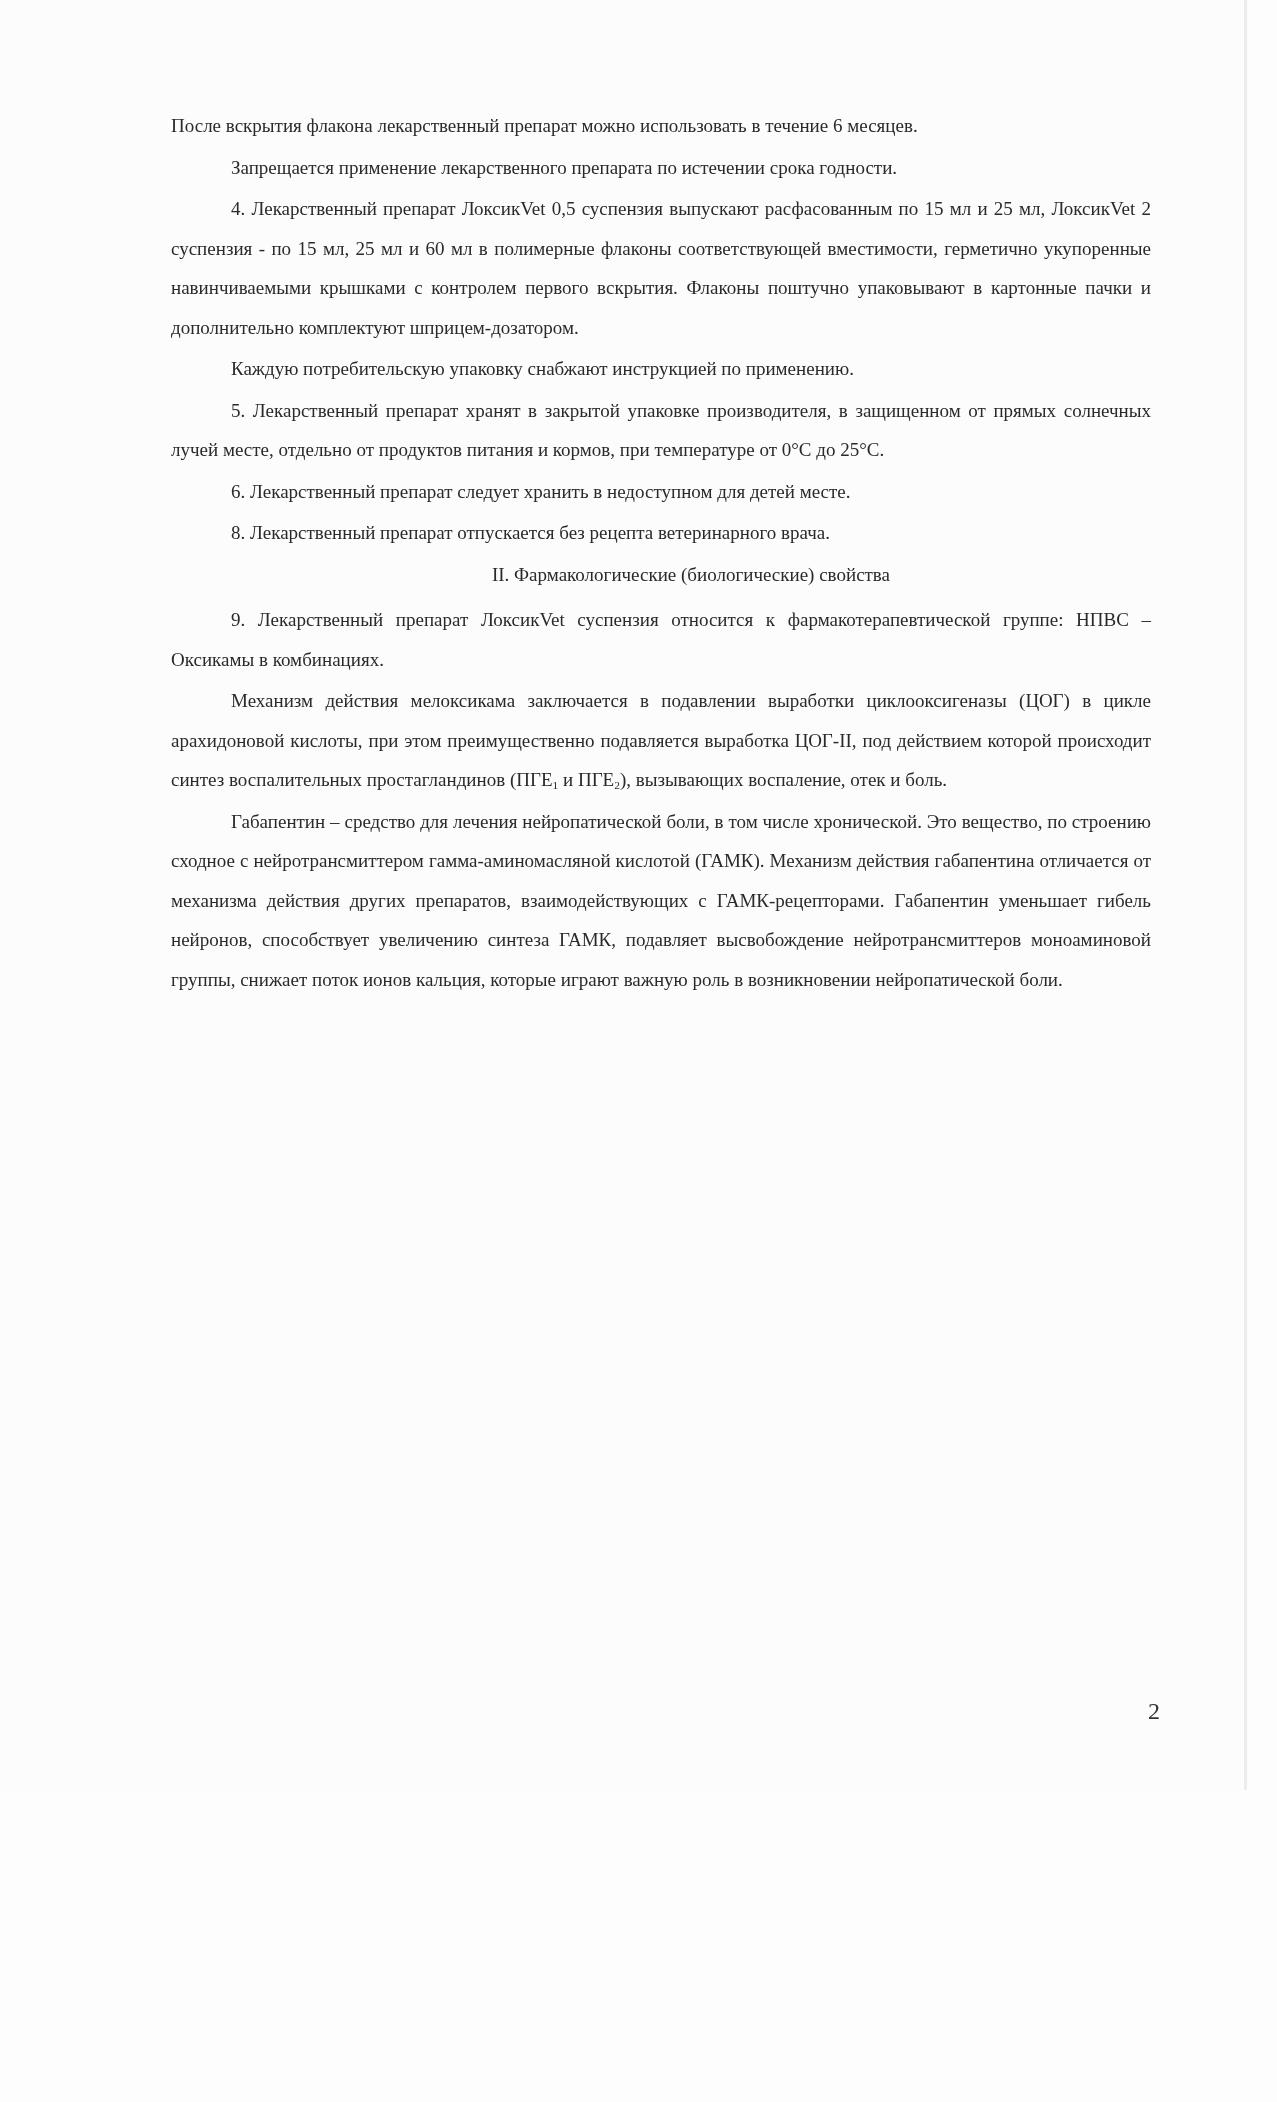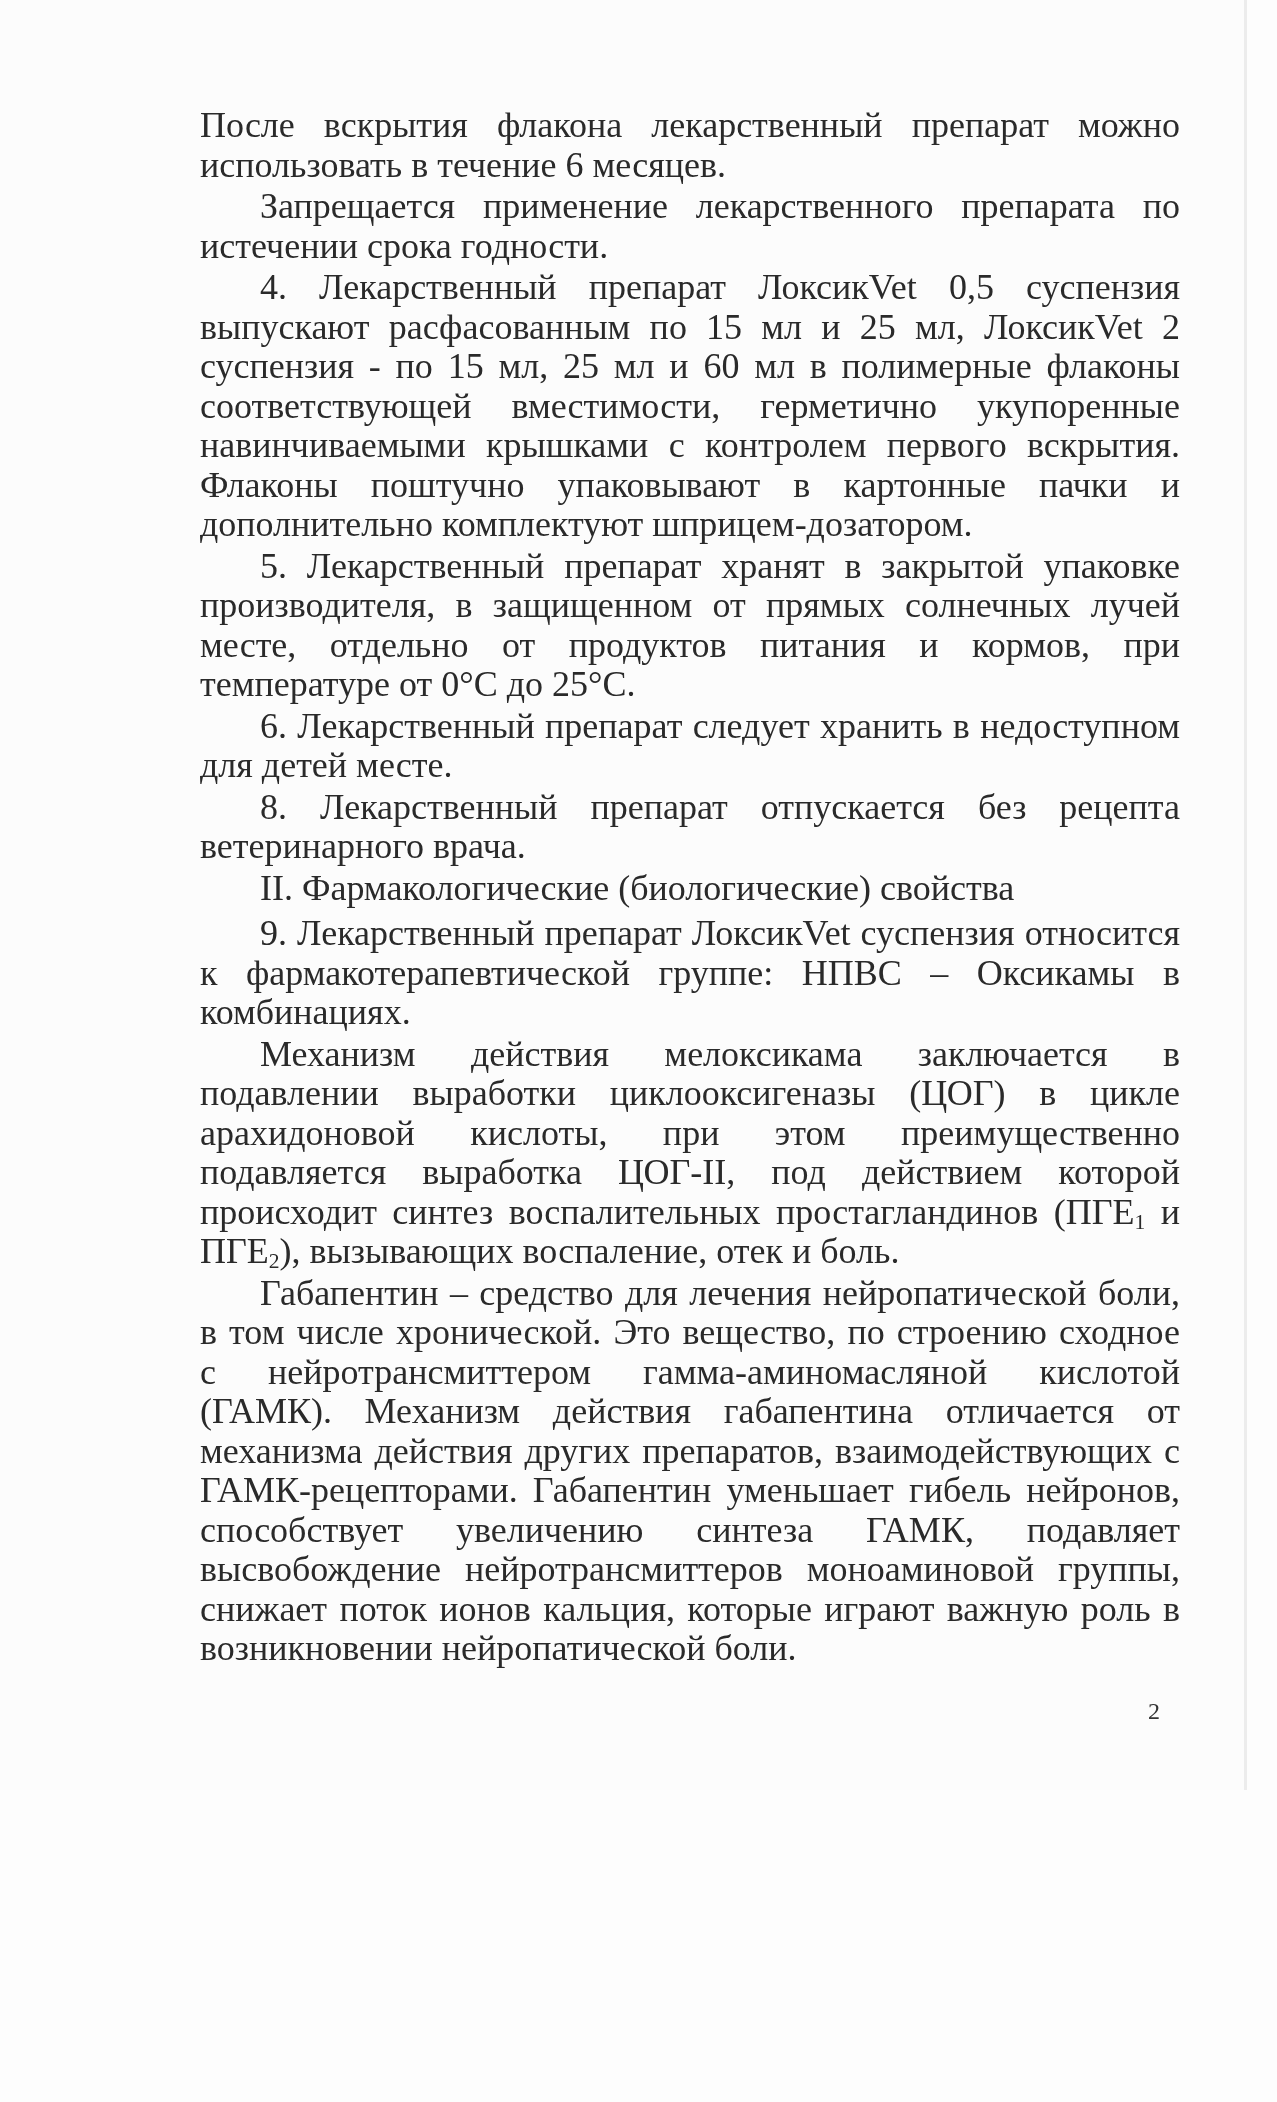--- a/index.html
+++ b/index.html
@@ -12,50 +12,52 @@
   }
   .page-edge {
     position: absolute; left: 1244px; top: 0; width: 3px; height: 1790px;
     background: #ececec;
   }
   .page-shade {
     position: absolute; left: 0; top: 0; width: 1244px; height: 1790px;
     background: #fcfcfc;
   }
   .content {
-    position: absolute; left: 200px; top: 106px; width: 980px;
-    font-size: 36px; line-height: 39.5px;
+    position: absolute; left: 171px; top: 106px; width: 980px;
+    font-size: 19px; line-height: 39.5px;
   }
   .p {
     margin: 0 0 2px 0;
     text-align: justify;
     text-indent: 60px;
   }
   .p.noindent { text-indent: 0; }
   .heading {
     margin: 0 0 6px 0;
+    text-align: center;
     text-indent: 0;
     padding-left: 60px;
   }
   sub { font-size: 60%; line-height: 0; vertical-align: -0.25em; }
   .page-number {
     position: absolute; left: 1148px; top: 1696px;
     font-size: 24px; line-height: 30px; color: #333;
   }
 </style>
 </head>
 <body>
 
 <div class="page-shade"></div>
 <div class="page-edge"></div>
 
 <div class="content">
   <p class="p noindent">После вскрытия флакона лекарственный препарат можно использовать в течение 6 месяцев.</p>
   <p class="p">Запрещается применение лекарственного препарата по истечении срока годности.</p>
   <p class="p">4. Лекарственный препарат ЛоксикVet 0,5 суспензия  выпускают расфасованным по 15 мл и 25 мл, ЛоксикVet 2 суспензия  - по 15 мл, 25 мл и 60 мл в полимерные флаконы соответствующей вместимости, герметично укупоренные навинчиваемыми крышками с контролем первого вскрытия. Флаконы поштучно упаковывают в картонные пачки и дополнительно комплектуют шприцем-дозатором.</p>
+  <p class="p">Каждую потребительскую упаковку снабжают инструкцией по применению.</p>
   <p class="p">5. Лекарственный препарат хранят в закрытой упаковке производителя, в защищенном от прямых солнечных лучей месте, отдельно от продуктов питания и кормов, при температуре от 0°С до 25°С.</p>
   <p class="p">6. Лекарственный препарат следует хранить в недоступном для детей месте.</p>
   <p class="p">8. Лекарственный препарат отпускается без рецепта ветеринарного врача.</p>
 
   <p class="p heading">II. Фармакологические (биологические) свойства</p>
 
   <p class="p">9. Лекарственный препарат ЛоксикVet суспензия относится к фармакотерапевтической группе: НПВС – Оксикамы в комбинациях.</p>
 
   <p class="p"><span>Механизм действия мелоксикама заключается в подавлении выработки циклооксигеназы (ЦОГ) в цикле арахидоновой кислоты, при этом преимущественно подавляется выработка ЦОГ-II, под действием которой происходит синтез воспалительных простагландинов (ПГЕ</span><sub>1</sub><span> и ПГЕ</span><sub>2</sub><span>), вызывающих воспаление, отек и боль.</span></p>
 

